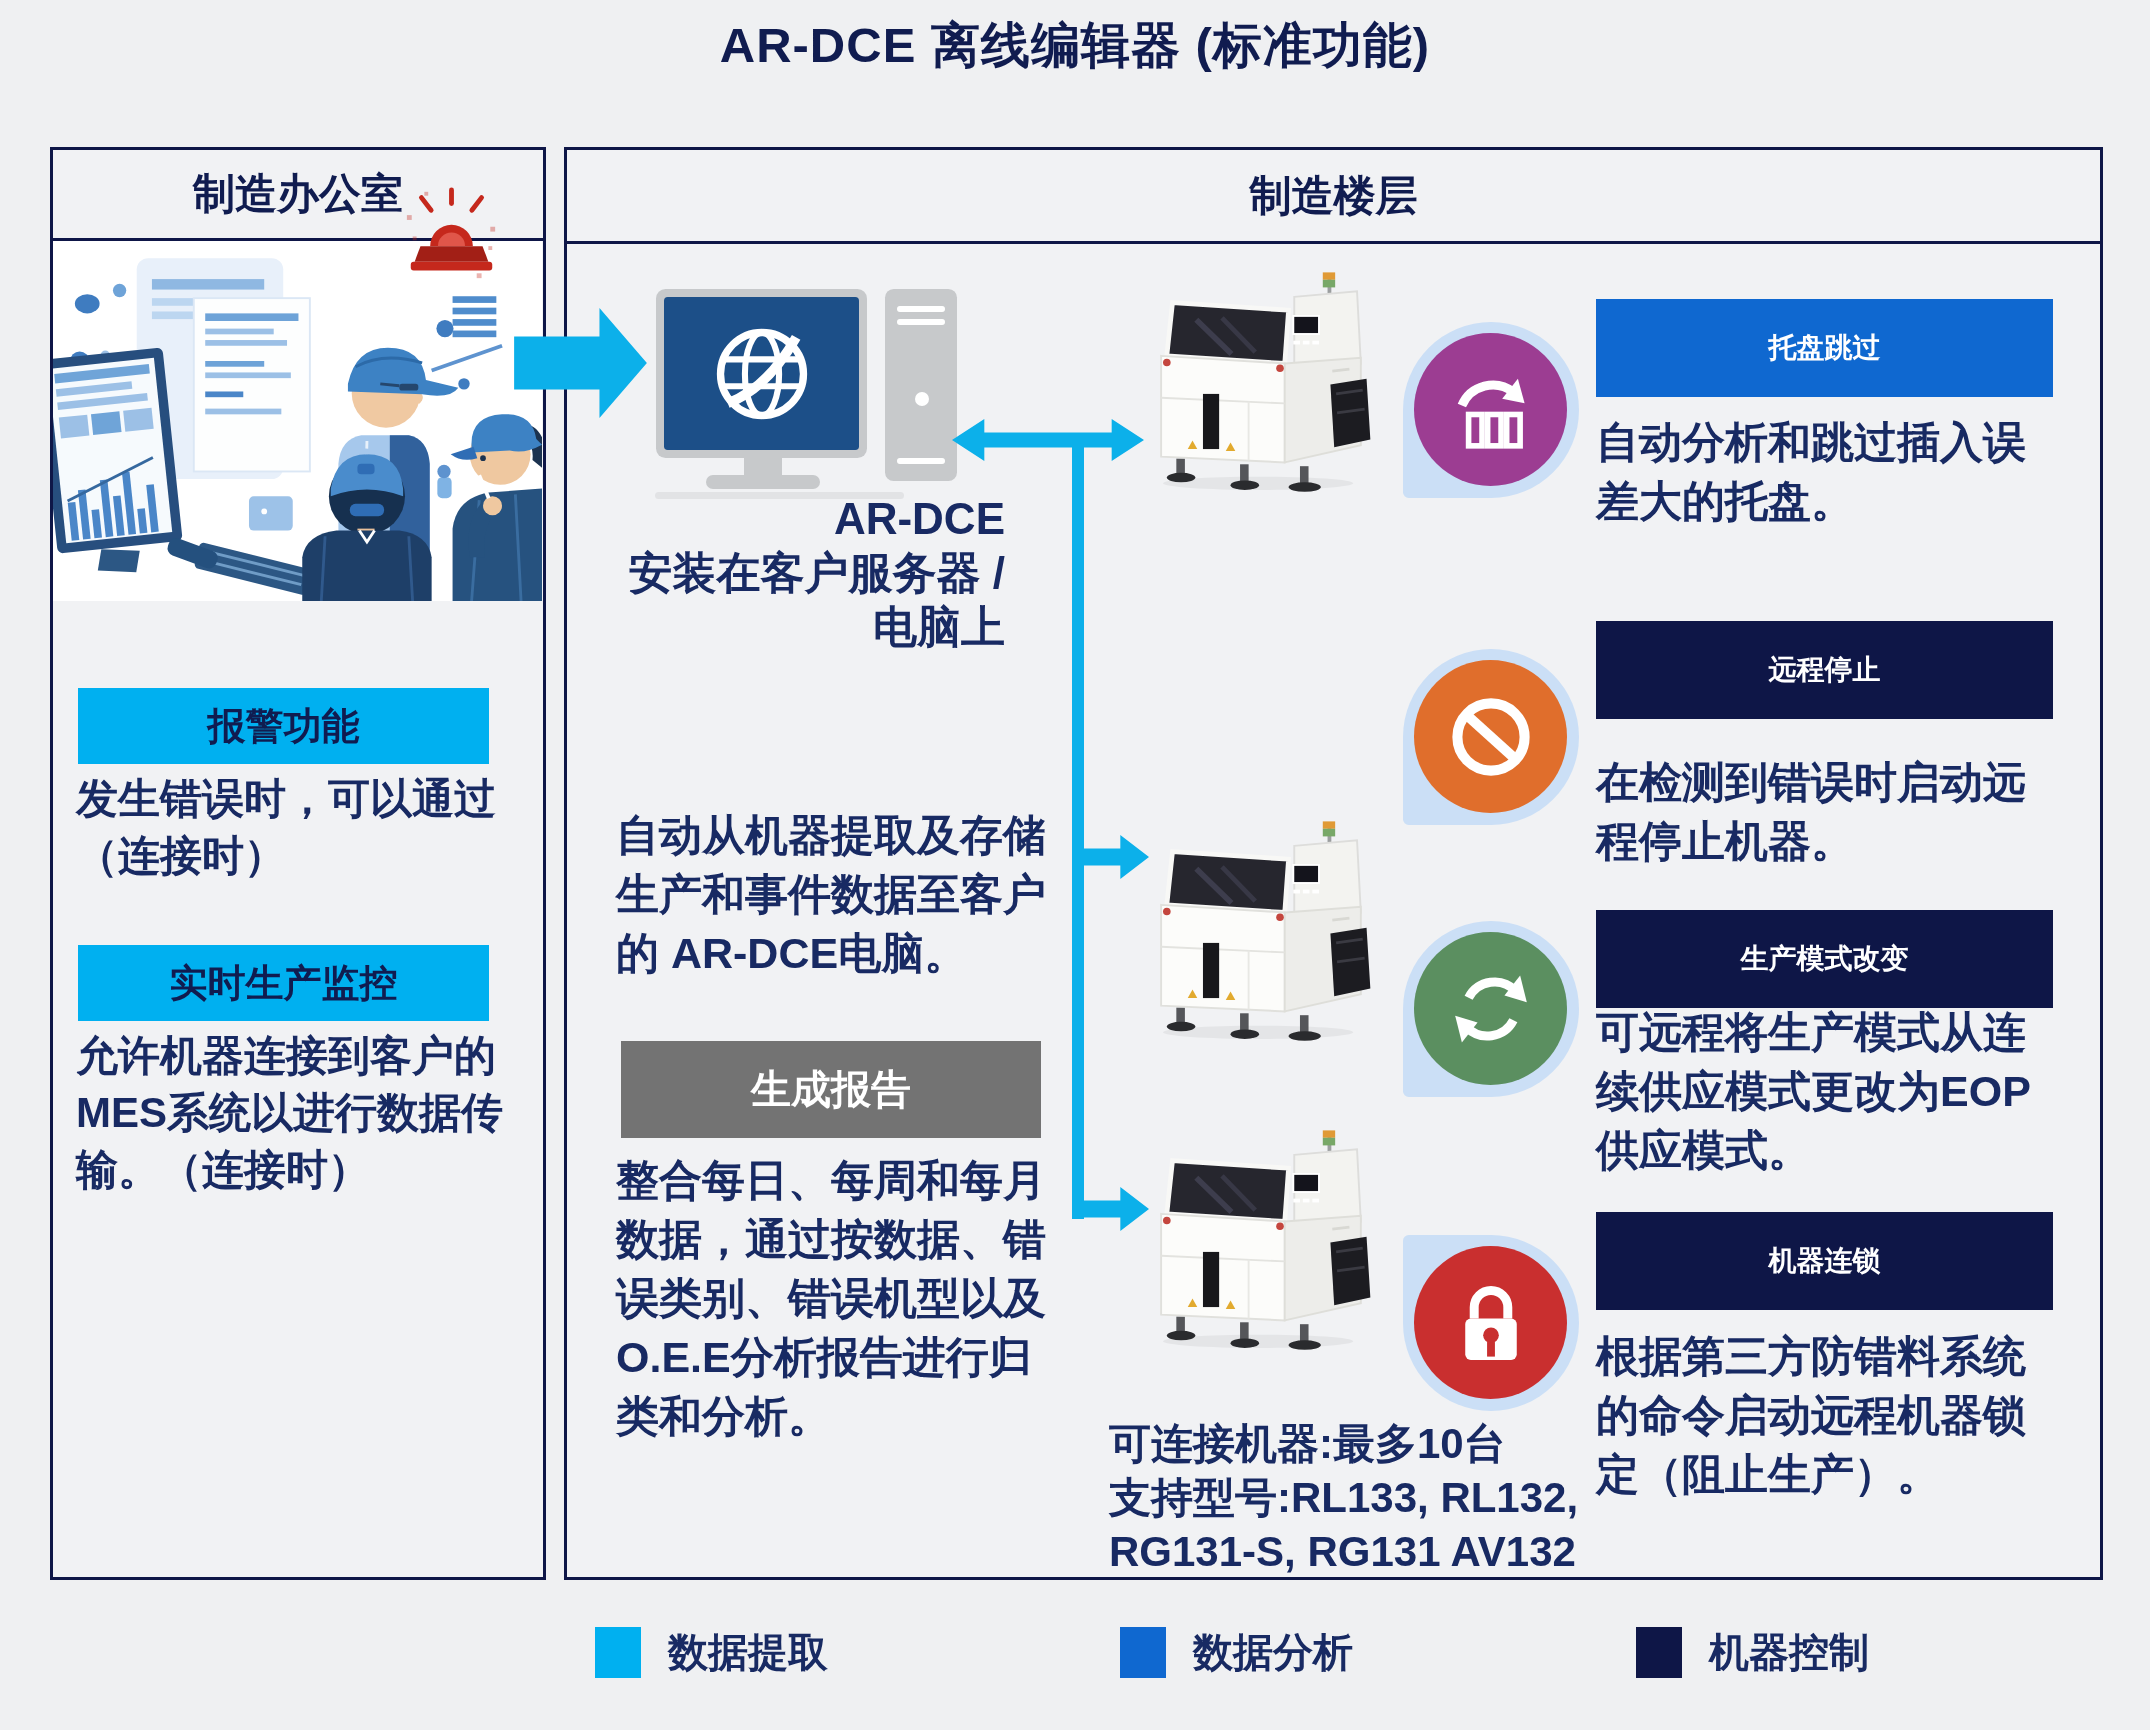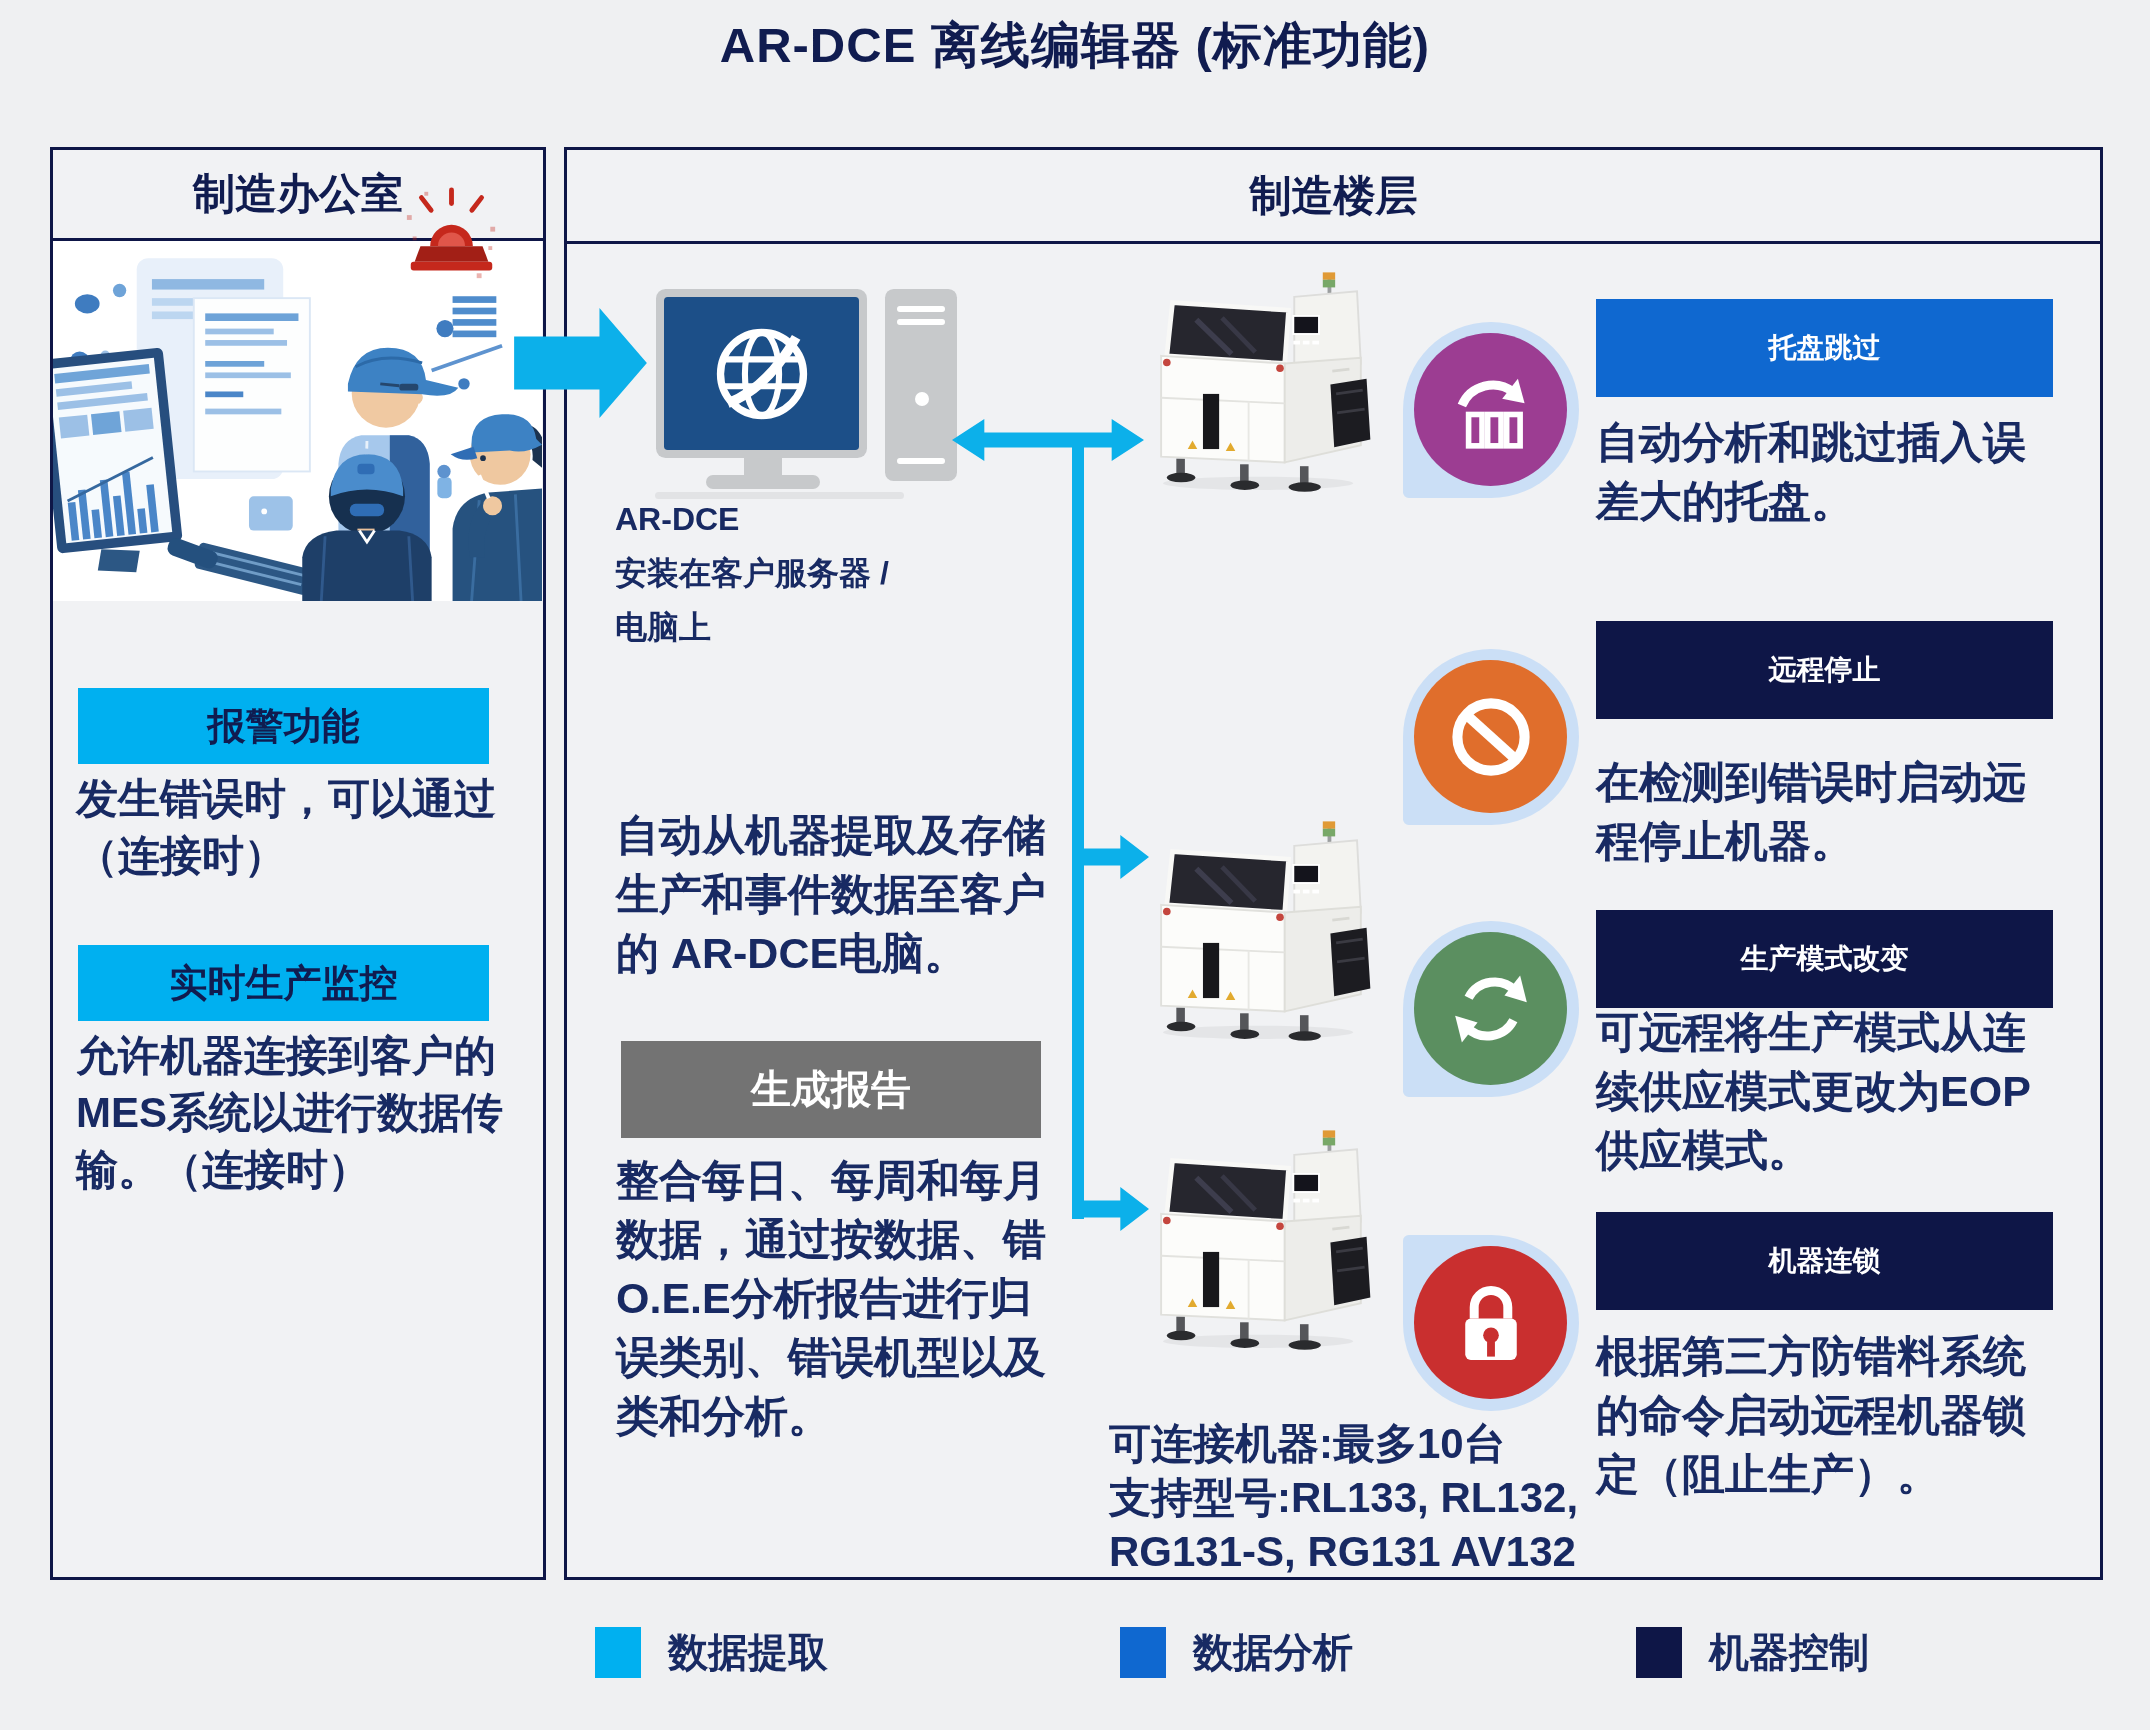--- a/index.html
+++ b/index.html
@@ -26,22 +26,22 @@
   .monitor{position:absolute;left:89px;top:139px;width:211px;height:169px;background:#c7c9cb;border-radius:9.5px;}
   .monitor .screen{position:absolute;left:7.6px;top:7.6px;right:7.6px;bottom:7.6px;background:#1c4f88;border-radius:3.8px;
     display:flex;align-items:center;justify-content:center;}
   .monitor .screen svg{width:122px;height:122px;}
   .stand-neck{position:absolute;left:177px;top:308px;width:38px;height:19px;background:#c7c9cb;}
   .stand-base{position:absolute;left:139px;top:325px;width:114px;height:14.3px;background:#c7c9cb;border-radius:7.6px;}
   .pc-shadow{position:absolute;left:88px;top:342px;width:249px;height:6.7px;background:#e2e3e5;border-radius:3.8px;}
   .tower{position:absolute;left:318px;top:139px;width:72px;height:192px;background:#c7c9cb;border-radius:8.6px;}
   .tower .slit{position:absolute;left:12.4px;width:48px;height:5.7px;background:#ffffff;border-radius:2.9px;}
   .tower .btn{position:absolute;left:29.5px;top:103px;width:14.3px;height:14.3px;border-radius:50%;background:#ffffff;}
-  .server-label{position:absolute;left:48px;top:342px;width:390px;text-align:left;
-    font-size:32px;line-height:54px;font-weight:700;color:#182a63;}
+  .server-label{position:absolute;left:48px;top:342px;width:390px;text-align:right;
+    font-size:44px;line-height:54px;font-weight:700;color:#182a63;}
   
   .vbar{position:absolute;left:505px;top:287px;width:12.4px;height:782px;background:#0cb0ea;}
   .conn{position:absolute;}
   
   .machine{position:absolute;left:577px;width:233px;height:221px;}
   .note{position:absolute;left:542px;top:1267px;font-size:42px;line-height:54px;font-weight:700;color:#182a63;}
   
   .bubble{position:absolute;left:836px;width:176px;height:176px;background:#cbdff6;}
   .bubble.tail-bl{border-radius:50% 50% 50% 5.7px;}
   .bubble.tail-tl{border-radius:5.7px 50% 50% 50%;}
@@ -276,22 +276,22 @@
     <div class="body-text mid-body" style="top:656px;">
       <span class="ln">自动从机器提取及存储</span>
       <span class="ln">生产和事件数据至客户</span>
       <span class="ln">的 AR-DCE电脑。</span>
     </div>
 
     <div class="feature-title mid-box on-dark" style="top: 891px; background: #737373;">生成报告</div>
     <div class="body-text mid-body" style="top:1001px;">
       <span class="ln">整合每日、每周和每月</span>
       <span class="ln">数据，通过按数据、错</span>
+      <span class="ln">误类别、错误机型以及</span>
       <span class="ln">O.E.E分析报告进行归</span>
-      <span class="ln">误类别、错误机型以及</span>
       <span class="ln">类和分析。</span>
     </div>
 
     <div class="vbar"></div>
     <svg class="conn" style="left:385px;top:269px;width:192px;height:42px;" viewBox="0 0 202 44">
       <polygon points="0,22 34,0 34,14 168,14 168,0 202,22 168,44 168,30 34,30 34,44" fill="#0cb0ea"></polygon>
     </svg>
     <svg class="conn" style="left:517px;top:685px;width:65px;height:44px;" viewBox="0 0 68 46">
       <polygon points="0,14 38,14 38,0 68,23 38,46 38,32 0,32" fill="#0cb0ea"></polygon>
     </svg>

